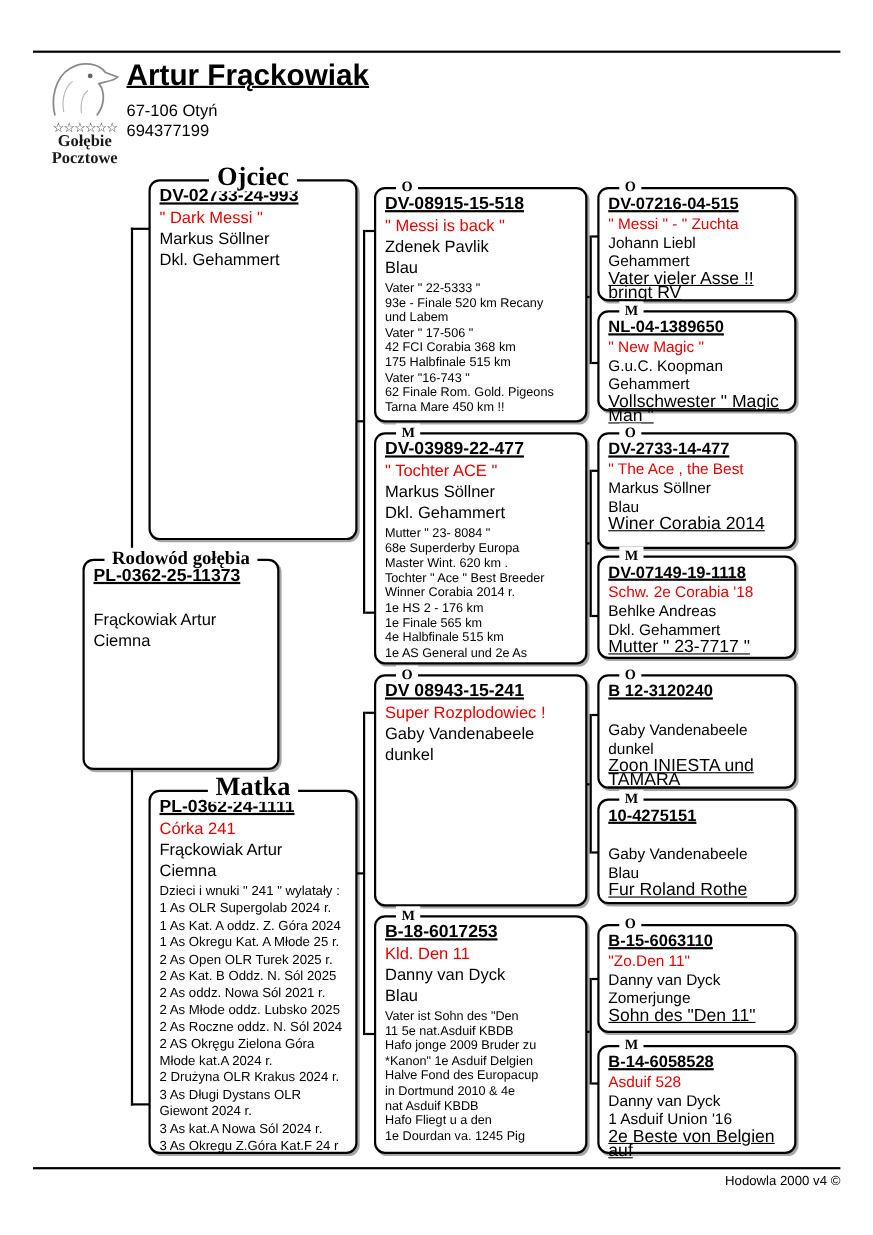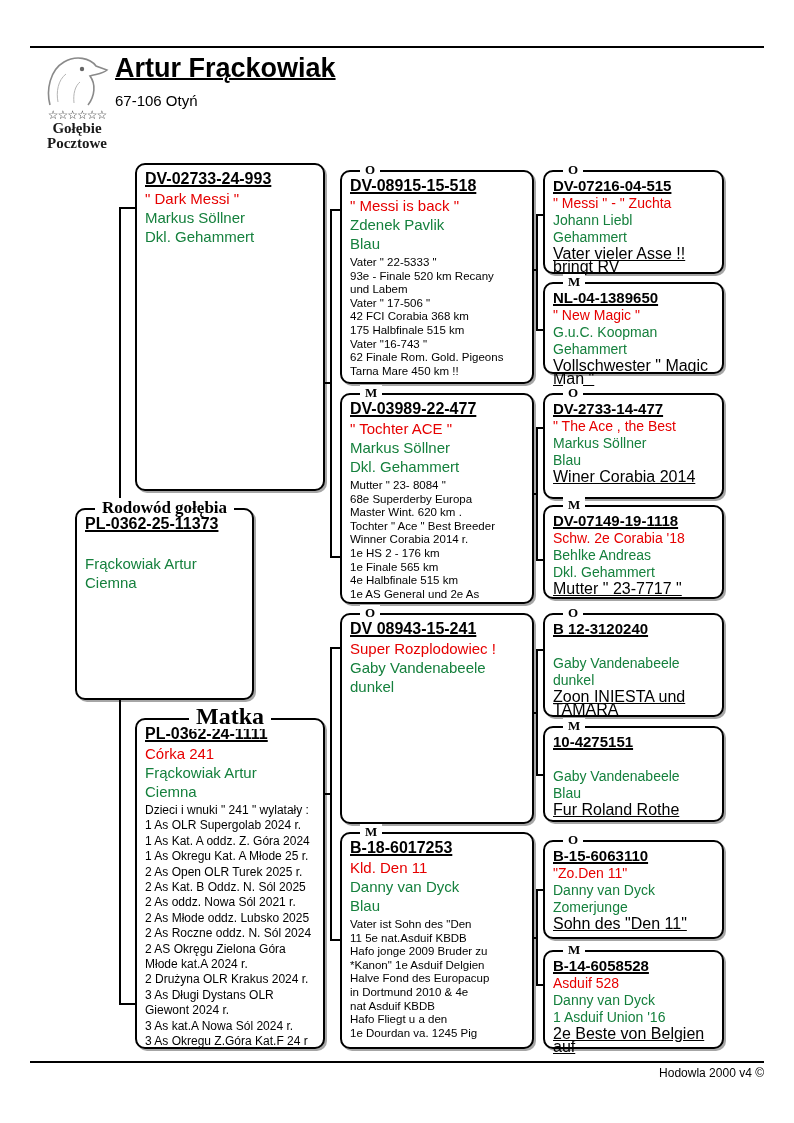--- a/index.html
+++ b/index.html
@@ -23,21 +23,21 @@
           font-family:"Liberation Serif",serif;font-weight:bold;}
   .legend span{background:#fff;padding:0 7px;}
   .legend-big{top:-16px;font-size:24px;line-height:24px;}
   .legend-med{top:-11px;font-size:17px;line-height:17px;}
   .legend-small{top:-9px;font-size:13px;line-height:13px;text-align:left;}
   .legend-small span{margin-left:18px;padding:0 5px;}
   .content{padding:4px 8px 0 8px;}
   .ring{font-size:16px;font-weight:bold;text-decoration:underline;
         text-decoration-thickness:2px;line-height:20px;white-space:nowrap;}
   .red{color:#e60000;font-size:15px;line-height:19px;white-space:nowrap;}
-  .blue{color:#15803d;font-size:15px;line-height:19px;white-space:nowrap;}
+  .blue{color:#000000;font-size:15px;line-height:19px;white-space:nowrap;}
   .red:empty::after,.blue:empty::after{content:"\00a0";}
   .details{font-size:11.5px;line-height:13.6px;margin-top:3px;white-space:pre-line;}
   .gap{height:20px;}
   .mother .details{font-size:12px;line-height:15.4px;margin-top:2px;}
   .small .ring{font-size:15px;line-height:19px;}
   .small .red,.small .blue{font-size:14px;line-height:17px;}
   .small .details{font-size:16px;line-height:13px;margin-top:1px;text-decoration:underline;}
   
   .b-father{left:135px;top:163px;width:186px;height:324px;}
   .b-subject{left:75px;top:508px;width:175px;height:188px;}
@@ -70,20 +70,21 @@
       <circle cx="38" cy="13" r="2.2" fill="#666"></circle>
       <path d="M14,46 C12,36 14,24 22,18 M30,47 C29,38 31,30 36,26" stroke="#b5b5b5" stroke-width="1" fill="none"></path>
     </svg>
     <div class="stars">☆☆☆☆☆☆</div>
     <div class="logoline">Gołębie</div>
     <div class="logoline">Pocztowe</div>
   </div>
   <div id="owner-name">Artur Frąckowiak</div>
   <div id="owner-address">
     <div>67-106 Otyń</div>
+    <div>694377199</div>
   </div>
 
   <div class="cline" style="left:119px;top:207px;width:2px;height:302px;"></div>
   <div class="cline" style="left:119px;top:207px;width:18px;height:2px;"></div>
   <div class="cline" style="left:119px;top:695px;width:2px;height:310px;"></div>
   <div class="cline" style="left:119px;top:1003px;width:18px;height:2px;"></div>
 
   <div class="cline" style="left:321px;top:382px;width:9px;height:2px;"></div>
   <div class="cline" style="left:330px;top:209px;width:2px;height:349px;"></div>
   <div class="cline" style="left:332px;top:209px;width:9px;height:2px;"></div>
@@ -108,20 +109,21 @@
   <div class="cline" style="left:536px;top:649px;width:2px;height:127px;"></div>
   <div class="cline" style="left:538px;top:649px;width:6px;height:2px;"></div>
   <div class="cline" style="left:538px;top:774px;width:6px;height:2px;"></div>
 
   <div class="cline" style="left:530px;top:937px;width:6px;height:2px;"></div>
   <div class="cline" style="left:536px;top:889px;width:2px;height:97px;"></div>
   <div class="cline" style="left:538px;top:889px;width:6px;height:2px;"></div>
   <div class="cline" style="left:538px;top:984px;width:6px;height:2px;"></div>
 
   <div class="pbox b-father">
+    <div class="legend legend-big"><span>Ojciec</span></div>
     <div class="content">
       <div class="ring">DV-02733-24-993</div>
       <div class="red">" Dark Messi "</div>
       <div class="blue">Markus Söllner</div>
       <div class="blue">Dkl. Gehammert</div>
     </div>
   </div>
 
   <div class="pbox b-subject">
     <div class="legend legend-med"><span>Rodowód gołębia</span></div>

